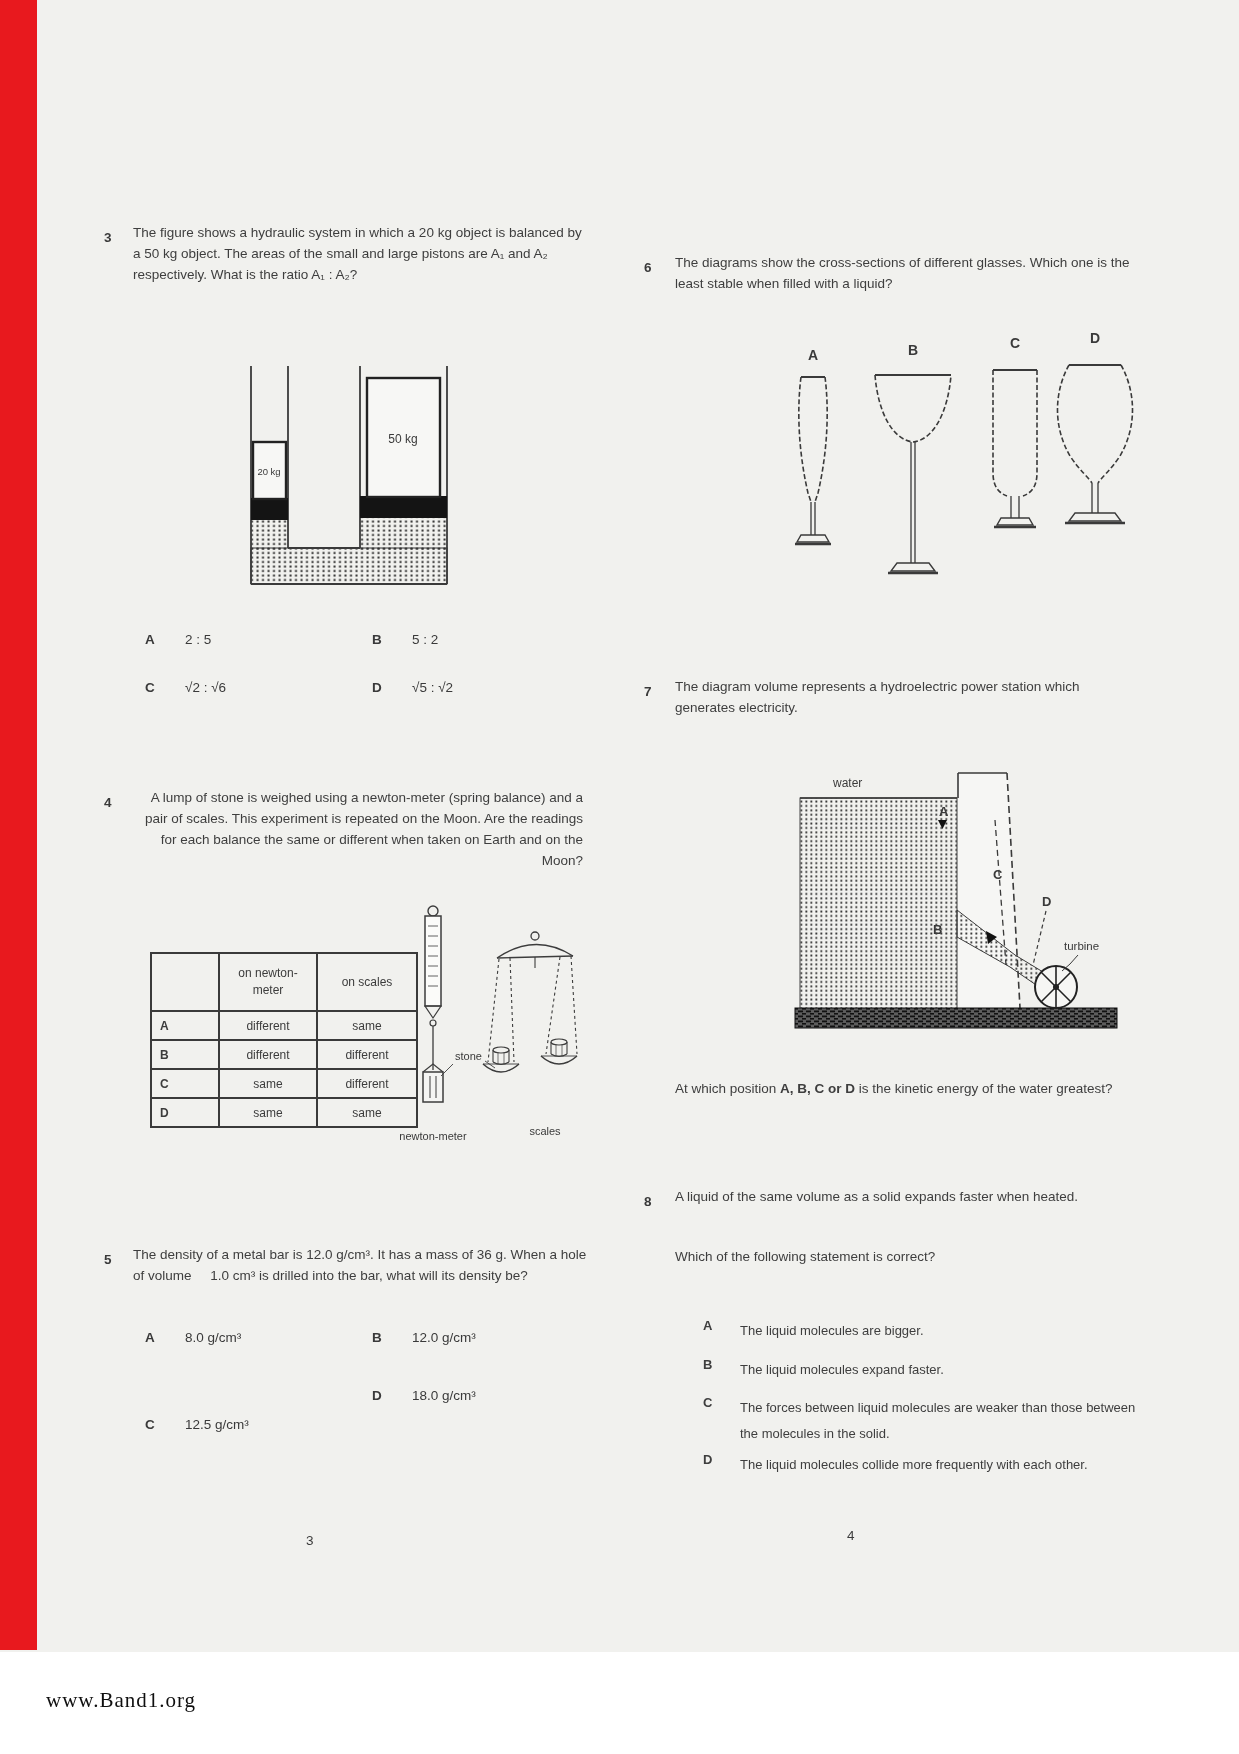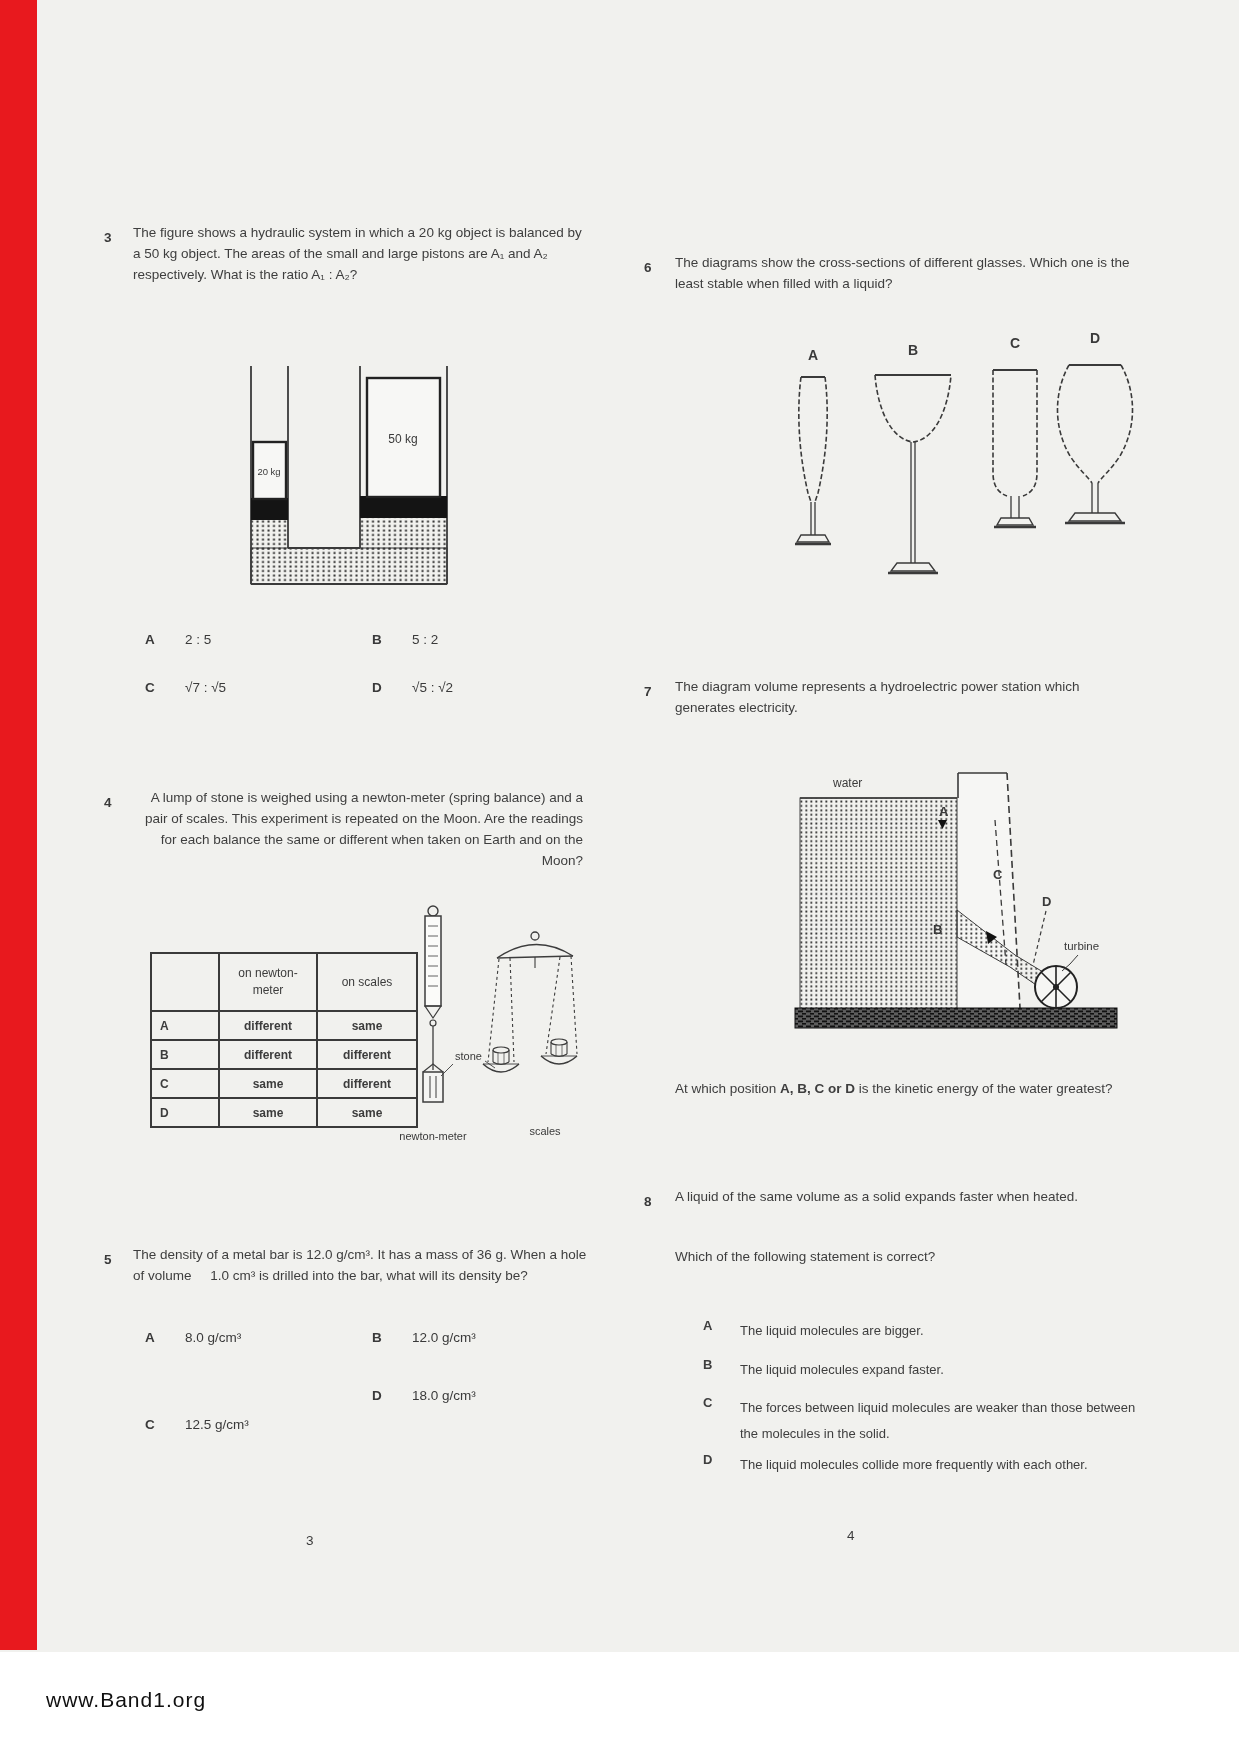--- a/index.html
+++ b/index.html
@@ -13,26 +13,26 @@
   .q-num{position:absolute;font-size:13.5px;font-weight:bold;color:#3a3a3a;}
   .q-text{position:absolute;font-size:13.5px;line-height:21px;color:#3e3e3e;}
   .opt{position:absolute;font-size:13.5px;color:#3a3a3a;white-space:nowrap;}
   .opt .opt-label{font-weight:bold;display:inline-block;width:40px;}
   .opt8{position:absolute;font-size:13px;color:#3e3e3e;}
   .opt8 .opt-label{position:absolute;left:0;top:0;font-weight:bold;}
   .opt8 .opt-val{display:block;margin-left:37px;width:402px;line-height:26px;}
   .w-table{position:absolute;left:150px;top:952px;border-collapse:collapse;font-size:12px;color:#3c3c3c;}
   .w-table td{border:2px solid #3a3a3a;text-align:center;padding:0 4px;}
   .w-table .hdr td{height:56px;line-height:17px;}
-  .w-table .row td{height:27px;font-weight:bold;}
+  .w-table .row td{height:27px;}
   .w-table td.lab{width:54px;text-align:left;padding-left:8px;font-weight:bold;}
   .w-table td.c2{width:88px;}
   .w-table td.c3{width:90px;}
   .page-num{position:absolute;font-size:13.5px;color:#3c3c3c;}
-  .watermark{position:absolute;left:46px;top:1688px;font-family:Liberation Sans, sans-serif;
+  .watermark{position:absolute;left:46px;top:1688px;font-family:Liberation Serif, serif;
              font-size:21px;color:#0f0f0f;letter-spacing:1px;}
   svg{position:absolute;overflow:visible;}
   svg text{font-family:"Liberation Sans", sans-serif;fill:#3a3a3a;}
   .bold-seg{font-weight:bold;}
 </style>
 </head>
 <body>
 
 <div class="scan">
 <div class="scan-content">
@@ -64,21 +64,21 @@
     <rect x="115" y="138" width="87" height="22" fill="#141414"></rect>
 
     <rect x="8" y="84" width="33" height="57" fill="#f7f7f5" stroke="#222" stroke-width="2.4"></rect>
     <text x="24" y="117" font-size="9.5" text-anchor="middle">20 kg</text>
     <rect x="122" y="20" width="73" height="119" fill="#f7f7f5" stroke="#222" stroke-width="2.4"></rect>
     <text x="158" y="85" font-size="12" text-anchor="middle">50 kg</text>
   </svg>
 
   <div class="opt" style="left:145px;top:632px;"><span class="opt-label">A</span><span class="opt-val">2 : 5</span></div>
   <div class="opt" style="left:372px;top:632px;"><span class="opt-label">B</span><span class="opt-val">5 : 2</span></div>
-  <div class="opt" style="left:145px;top:680px;"><span class="opt-label">C</span><span class="opt-val">√7 : √5</span></div>
+  <div class="opt" style="left:145px;top:680px;"><span class="opt-label">C</span><span class="opt-val">√2 : √6</span></div>
   <div class="opt" style="left:372px;top:680px;"><span class="opt-label">D</span><span class="opt-val">√5 : √2</span></div>
 
   <span class="q-num" style="left:104px;top:795px;">4</span>
   <div class="q-text" style="left:133px;top:787px;width:450px;text-align:right;">A lump of stone is weighed using a newton-meter (spring balance) and a pair of scales. This experiment is repeated on the Moon. Are the readings for each balance the same or different when taken on Earth and on the Moon?</div>
 
   <table class="w-table">
     <tbody>
           <tr class="hdr">
       <td class="lab"></td>
       <td class="c2">on newton-meter</td>

